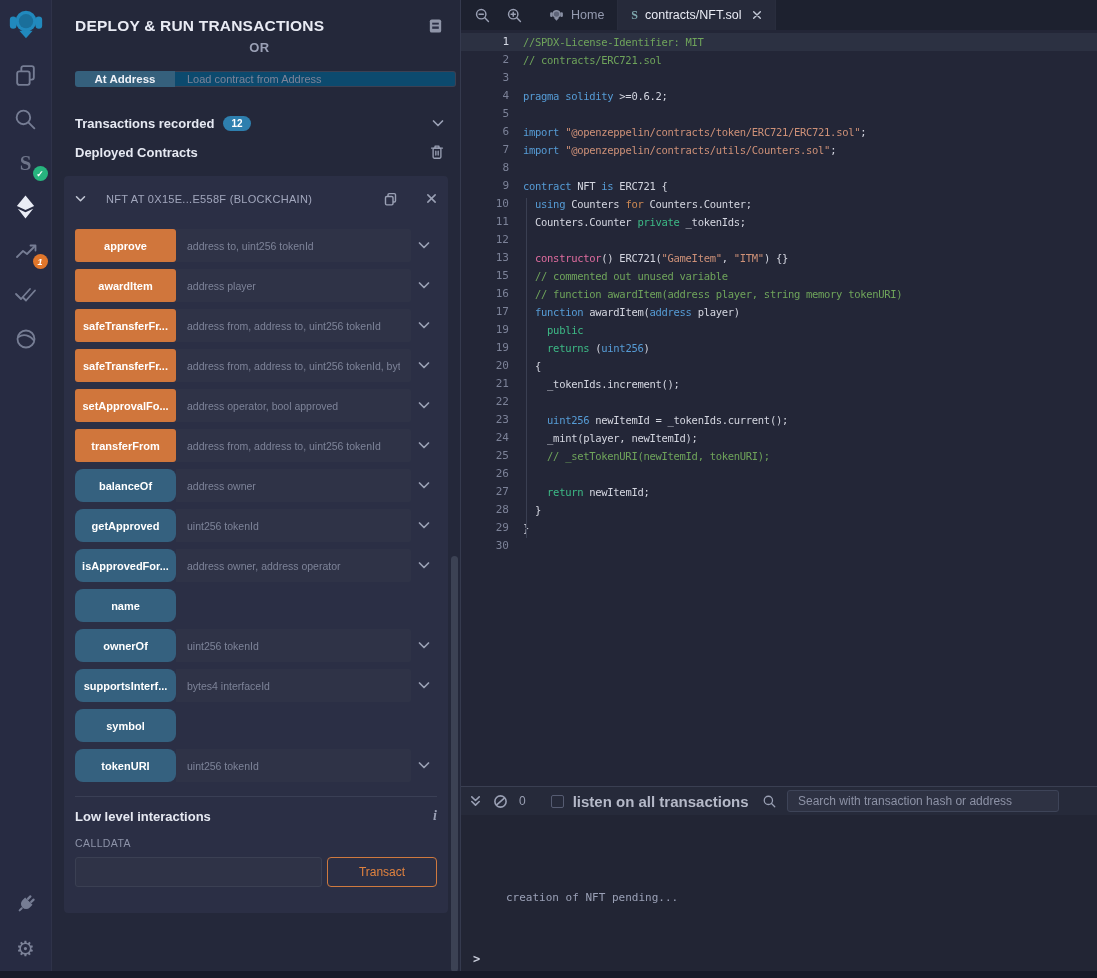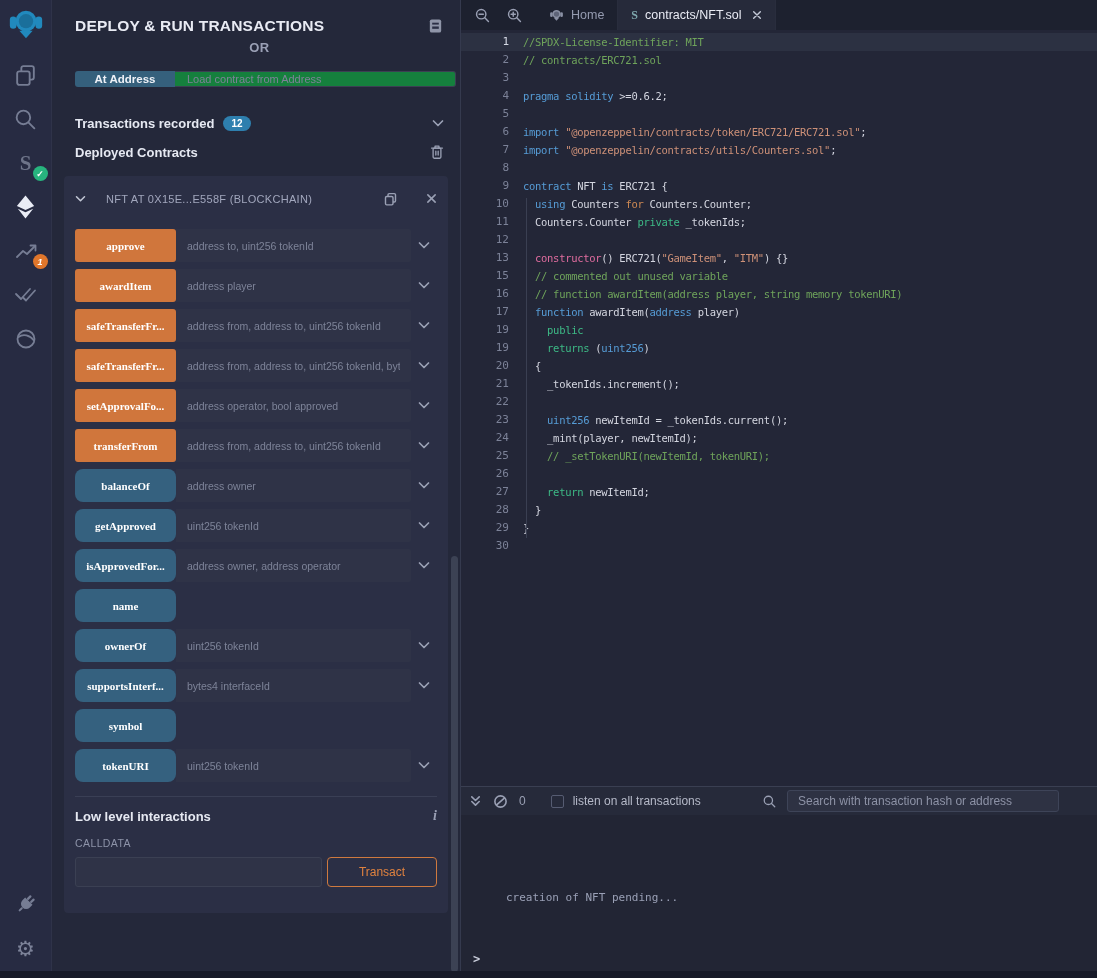--- a/index.html
+++ b/index.html
@@ -24,39 +24,39 @@
 
   
   .panel { width:408px; position:relative; background:#24283a; }
   .panel-head { display:flex; align-items:center; padding:12px 16px 0 23px; height:40px; }
   .panel-title { color:#e9ebf4; font-size:15.5px; font-weight:600; letter-spacing:.2px; flex:1; }
   .or-clip { height:13px; overflow:hidden; margin:3px 16px 15px 23px; text-align:center; }
   .or-clip span { display:inline-block; transform:translateY(-5px); color:#9aa0b5; font-size:13px; font-weight:bold; letter-spacing:.5px; }
   .addr-row { display:flex; height:16px; margin:0 4px 0 23px; }
   .addr-btn { width:100px; background:#35607c; border:none; border-radius:3px 0 0 3px;
               color:#eef1f7; font-size:11.5px; font-weight:bold; cursor:pointer; }
-  .addr-input { flex:1; background:#15803d; border:1px solid #3b4053; border-left:none; border-radius:0 3px 3px 0;
+  .addr-input { flex:1; background:#0c4a6e; border:1px solid #3b4053; border-left:none; border-radius:0 3px 3px 0;
                 color:#cfd3e0; font-size:11px; padding:0 12px; outline:none; }
   .addr-input::placeholder { color:#7d8398; }
   .sect-row { display:flex; align-items:center; margin:0 16px 0 23px; }
   .sect-row.tx { margin-top:29px; }
   .sect-row.dep { margin-top:13px; }
   .sect-label { color:#e6e9f2; font-size:13px; font-weight:bold; }
   .pill { margin-left:9px; background:#2e7fae; color:#fff; font-size:10px; font-weight:bold;
           border-radius:9px; padding:2px 8px; }
   .flex1 { flex:1; }
 
   
   .card { margin:16px 12px 0 12px; background:#2b2f45; border-radius:4px; padding:0 11px 26px; }
   .card-head { display:flex; align-items:center; gap:20px; padding-top:13px; height:32px; cursor:pointer; }
   .card-title { flex:1; color:#a2a7bd; font-size:11px; letter-spacing:.3px; white-space:nowrap; overflow:hidden; }
   .fn-list { margin-top:21px; }
   .fn-row { display:flex; height:33px; margin-bottom:7px; align-items:stretch; }
   .fn-btn { width:101px; flex:none; border:none; border-radius:3px; color:#fff; font-size:11px; font-weight:bold;
-            cursor:pointer; font-family:Liberation Serif, serif; }
+            cursor:pointer; font-family:Liberation Sans, sans-serif; }
   .fn-btn.write { background:#d0763c; }
   .fn-btn.view  { background:#35617f;border-radius:8px; }
   .fn-input { flex:1; min-width:0; background:#2f3347; border:none; border-radius:0 2px 2px 0;
               color:#cfd3e0; font-size:10.5px; padding:0 11px; outline:none; }
   .fn-input::placeholder { color:#7d8398; }
   .fn-chev { width:26px; flex:none; display:flex; align-items:center; justify-content:center; cursor:pointer; }
   .divider { border-top:1px solid #3a3f55; margin-top:14px; }
   .lli-head { display:flex; align-items:center; margin-top:11px; }
   .lli-title { flex:1; color:#e6e9f2; font-size:13px; font-weight:bold; }
   .i-icon { font-family:"Liberation Serif",serif; font-style:italic; font-weight:bold; color:#9aa0b5; font-size:14px; cursor:pointer; }
@@ -92,21 +92,21 @@
   .tok-pink { color:#e06c9f; }
   .tok-orange { color:#d08a53; }
   .tok-plain { color:#d4d6e0; }
   .indent-guide { position:absolute; left:65px; top:168px; height:340px; width:1px; background:#3a3f52; }
 
   
   .terminal { height:192px; flex:none; display:flex; flex-direction:column; border-top:1px solid #3a3f52; }
   .term-bar { height:28px; flex:none; background:#262a3a; display:flex; align-items:center; padding:0 8px; gap:11px; }
   .term-count { color:#9aa0b4; font-size:12px; }
   .chk { width:13px; height:13px; border:1px solid #565c72; border-radius:2px; background:transparent; margin-left:14px; cursor:pointer; }
-  .listen-lbl { color:#b5b9c8; font-size:12px; margin-left:-2px; }
+  .listen-lbl { color:#b5b9c8; font-size:15px; margin-left:-2px;font-weight:bold; }
   .term-search { margin-left:auto; display:flex; align-items:center; gap:10px; margin-right:30px; }
   .term-input { width:272px; height:22px; background:#2e3243; border:1px solid #3e4458; border-radius:3px;
                 color:#cfd3e0; font-size:12px; padding:0 10px; outline:none; }
   .term-input::placeholder { color:#8d92a6; }
   .term-content { flex:1; background:#222534; position:relative; font-family:"DejaVu Sans Mono",monospace; }
   .term-output { position:absolute; left:45px; top:76px; font-size:11px; color:#9aa0b6; }
   .term-prompt { position:absolute; left:12px; bottom:12px; color:#c9cdda; font-size:12px; font-weight:bold; cursor:text; }
   .bottom-strip { position:absolute; left:0; right:0; bottom:0; height:7px; background:#171a28; }
 </style>
 </head>

